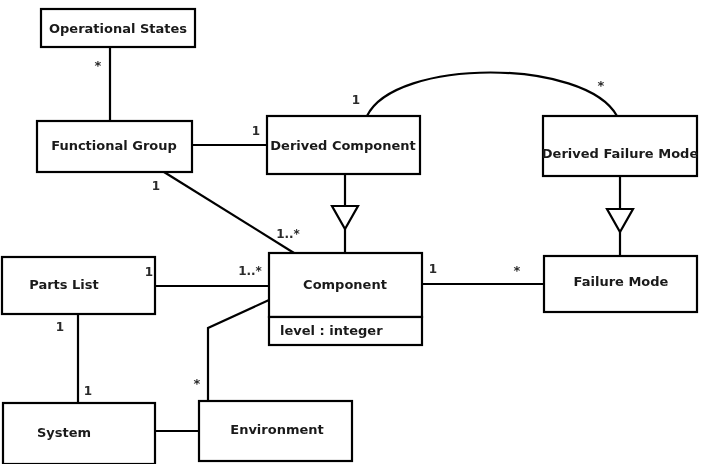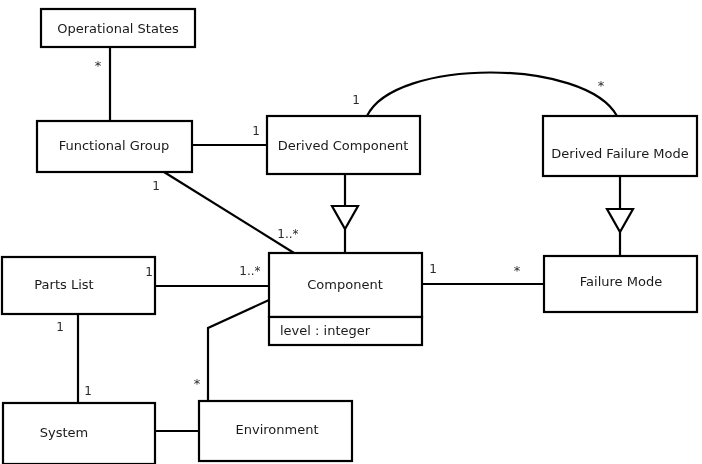--- a/index.html
+++ b/index.html
@@ -7,20 +7,21 @@
     padding: 0;
     background: #ffffff;
   }
   #canvas {
     position: relative;
     width: 702px;
     height: 464px;
     background: #ffffff;
     overflow: hidden;
     font-family: "DejaVu Sans", sans-serif;
+    font-weight: bold;
   }
   svg#diagram {
     position: absolute;
     left: 0;
     top: 0;
     width: 702px;
     height: 464px;
   }
   .cls-box {
     fill: #ffffff;

